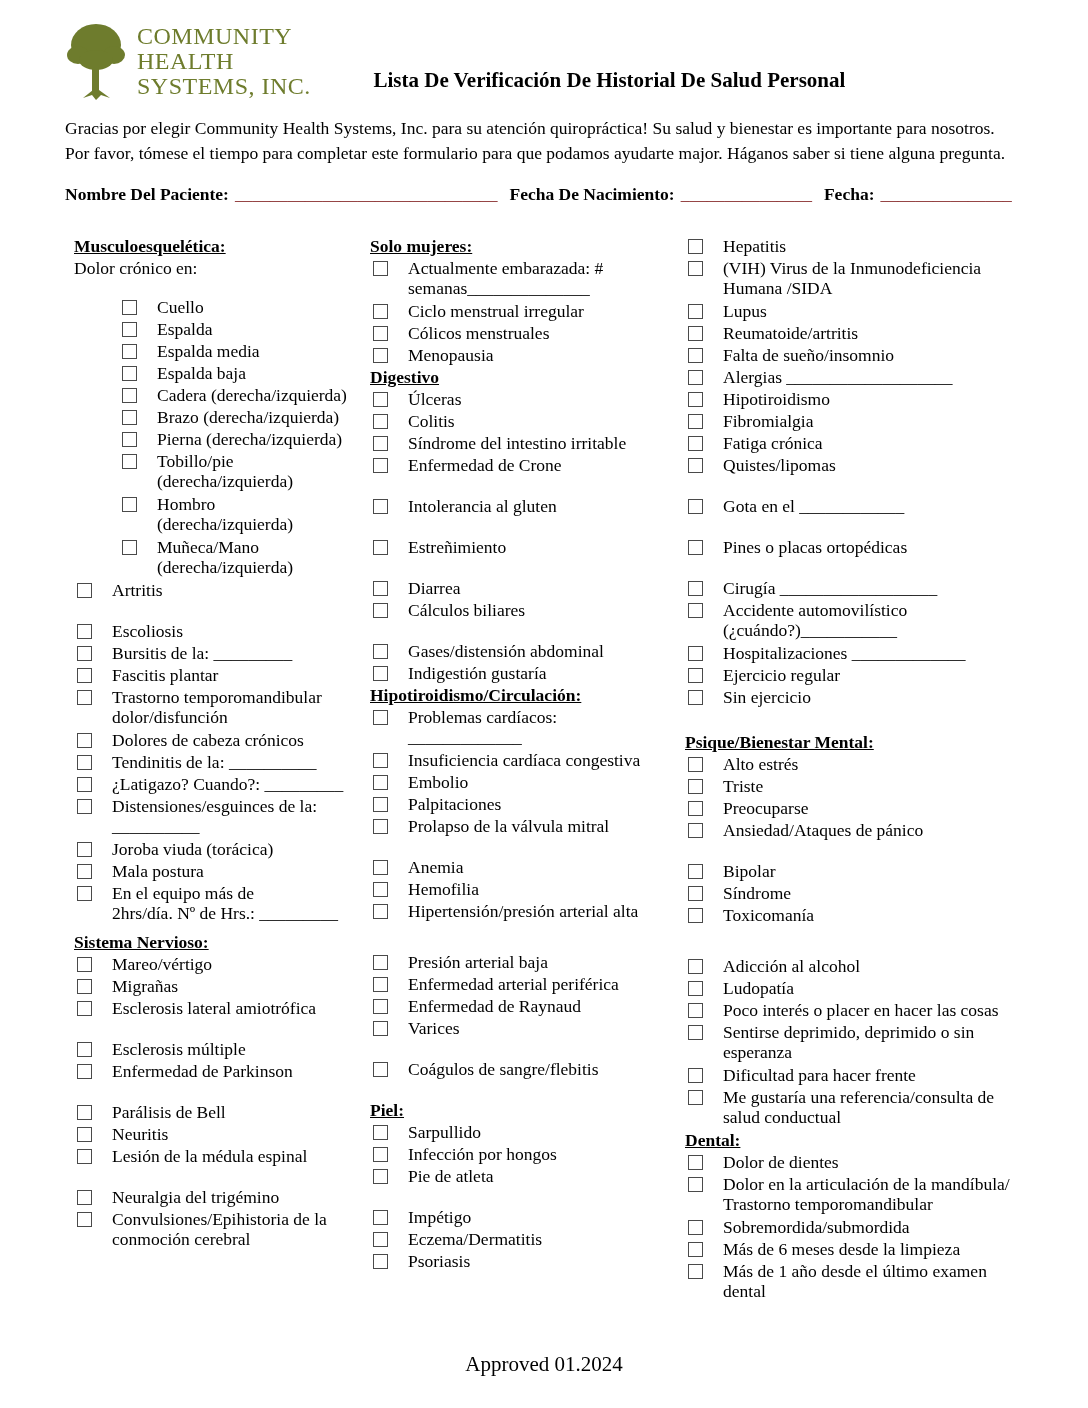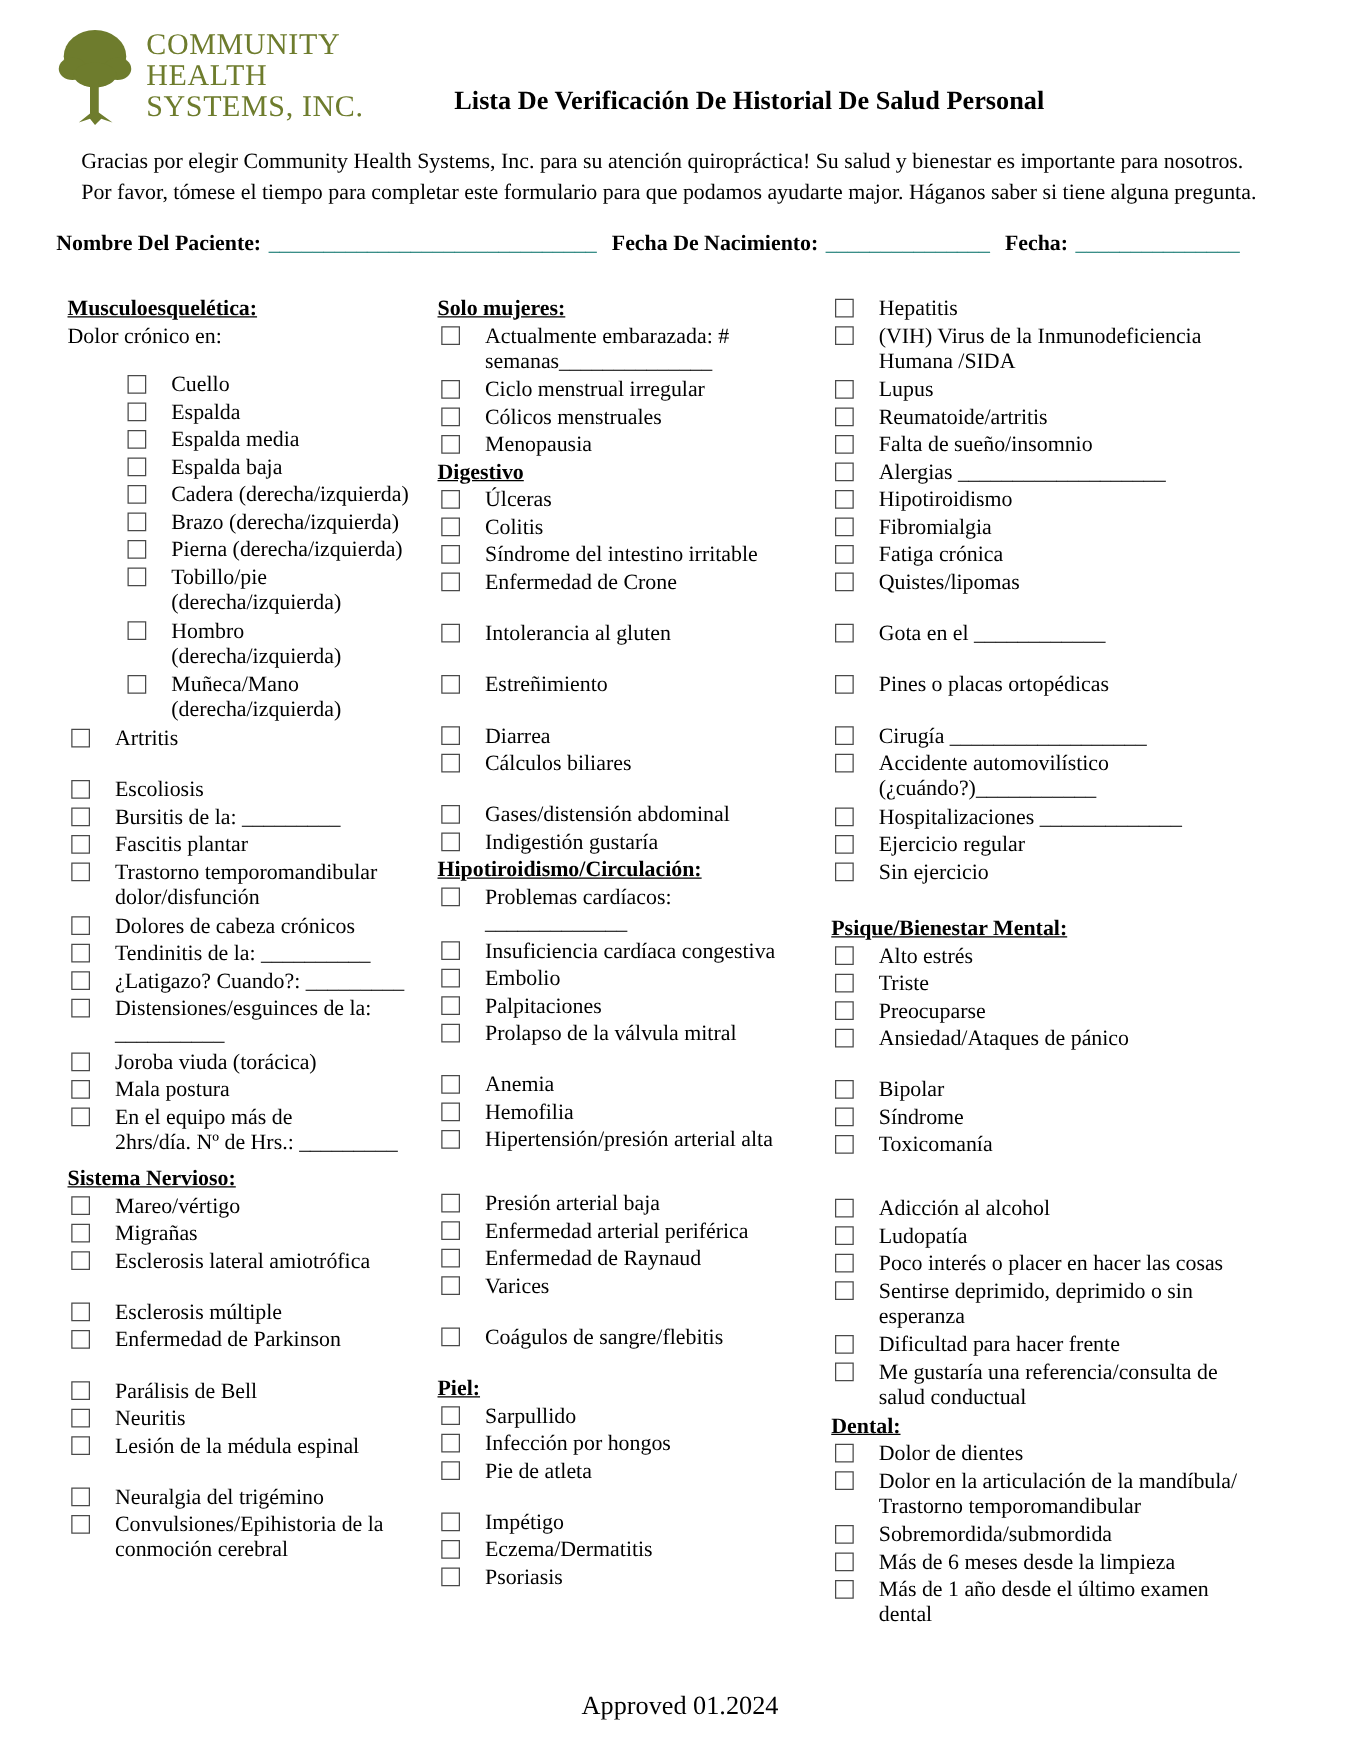--- a/index.html
+++ b/index.html
@@ -2,43 +2,43 @@
 <html style="--cb-border: #4a4a4a;"><head>
 <meta charset="utf-8">
 <style>
   html, body { margin: 0; padding: 0; background: #ffffff; }
   body {
     width: 1088px; height: 1408px;
     position: relative; overflow: hidden;
     font-family: "Liberation Serif", serif;
     color: #000;
   }
-  .page { padding: 20px 60px 0 45px; }
+  .page { padding: 20px 60px 0 65px; }
 
   
   .header { display: flex; align-items: flex-start; }
   .logo { display: flex; align-items: flex-start; }
   .tree { margin-right: 10px; }
   .logo-text {
     font-size: 24px; line-height: 25px; letter-spacing: 0.5px;
     color: #6e7c2d; font-weight: normal; margin-top: 4px;
     font-family: "Liberation Serif", serif;
   }
   .title {
     flex: 1; text-align: center; font-size: 21px; font-weight: bold;
     margin: 48px 120px 0 0; padding: 0;
   }
 
   
-  .intro { font-size: 17.5px; line-height: 25px; margin-top: 14px; width: 952px; margin-left: 20px; }
+  .intro { font-size: 17.5px; line-height: 25px; margin-top: 14px; width: 952px; }
 
   
   .patient-row { margin-top: 8px; font-size: 17.5px; white-space: nowrap; }
   .pf-label { font-weight: bold; margin-right: 6px; }
-  .pf-blank { margin-right: 12px; letter-spacing: 0; color: #0f766e; }
+  .pf-blank { margin-right: 12px; letter-spacing: 0; color: #7f1d1d; }
 
   
   .checklist {
     display: grid; grid-template-columns: 296px 315px 1fr;
     margin-top: 10px; padding-left: 9px;
   }
   .col { min-width: 0; margin-top: 20px; }
   .sec-heading {
     font-weight: bold; text-decoration: underline;
     font-size: 17.5px; line-height: 22px; white-space: nowrap;

